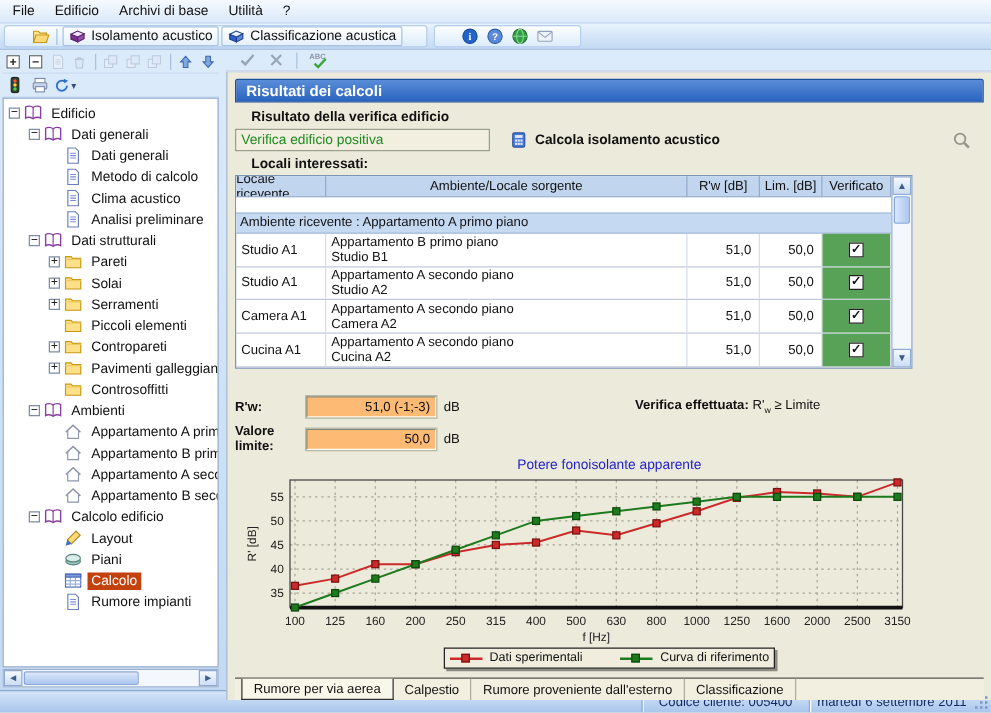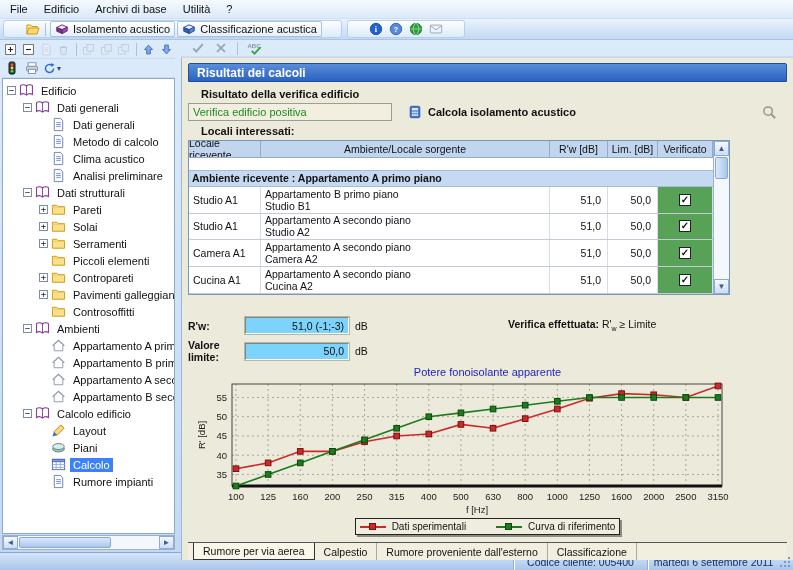--- a/index.html
+++ b/index.html
@@ -23,21 +23,21 @@
 .mid{flex:1;display:flex;min-height:0;background:linear-gradient(#dcebfa,#c3d9f3)}
 .leftcol{width:181px;display:flex;flex-direction:column;padding:0 6px 2px 2px}
 .ttb{height:19px;display:flex;align-items:center;gap:2px;padding:1px 1px;border-bottom:1px solid #cbdcf2}
 .treepanel{flex:1;background:#fff;border:1px solid #8ca8cc;overflow:hidden;padding:3px 0 0 0}
 .ti{height:17px;display:flex;align-items:center;white-space:nowrap}
 .l0{padding-left:4px}.l1{padding-left:20px}.l2{padding-left:36px}
 .exp{width:9px;height:9px;border:1px solid #7d8da5;background:#fff;font-size:9px;line-height:7px;text-align:center;margin-right:3px;flex:none;color:#222;font-family:"DejaVu Sans Mono",monospace}
 .exp.none{visibility:hidden}
 .tico{width:15px;height:15px;margin-right:4px;flex:none}
 .tlabel{padding:1px 3px}
-.tlabel.sel{background:#3b82f6;color:#fff}
+.tlabel.sel{background:#c2410c;color:#fff}
 .hscroll{height:15px;margin-top:1px;display:flex;border:1px solid #9ab2d0;background:#f4f8fd}
 .sbtn{width:15px;height:100%;background:linear-gradient(#f4f9fe,#cdddf5);border:1px solid #8fa9d0;display:flex;align-items:center;justify-content:center;font-size:8px;color:#3c5c8e;flex:none}
 .hthumb{width:92px;margin:1px 0 1px 1px;background:linear-gradient(#dcb 0,#dce8fa 0,#aac6ee 100%);border:1px solid #88a8dc;border-radius:2px}
 .htrack{flex:1}
 
 .maincol{flex:1;display:flex;flex-direction:column;min-width:0}
 .minitb{height:19px;display:flex;align-items:center;gap:5px;padding-left:8px;border-bottom:1px solid #cbdcf2}
 .content{flex:1;background:#eceadb;border-left:1px solid #9fb7d6;border-top:1px solid #cdd8e8;padding:5px 6px 0 6px;position:relative}
 .phead{height:19px;background:linear-gradient(#5a8dd8,#2a63c0);color:#fff;font-weight:bold;font-size:12px;display:flex;align-items:center;padding-left:8px;border-radius:2px 2px 0 0;margin-bottom:6px;border:1px solid #1d4fa0}
 .lbl-b{font-weight:bold;margin:2px 13px 3px;font-size:11px}
@@ -46,36 +46,36 @@
 .field.result{width:204px;color:#1e8a1e}
 .calcbtn{display:flex;align-items:center;gap:6px;font-weight:bold;margin-left:16px}
 .mag{margin-left:auto;margin-right:10px}
 
 .tbl{width:542px;display:flex;border:1px solid #7a96b8;background:#fff;height:155px}
 .tcells{flex:1;display:flex;flex-direction:column;min-width:0}
 .thead{display:flex;height:17px;background:#c2d5ee;font-size:10.5px}
 .th{border-right:1px solid #92abca;border-bottom:1px solid #92abca;display:flex;align-items:center;justify-content:center;overflow:hidden}
 .w1{width:72px;flex:none}.w2{flex:1;min-width:0}.w3{width:58px;flex:none}.w4{width:50px;flex:none}.w5{width:55px;flex:none}
 .tspacer{height:12px;background:#fff}
-.tgroup{height:17px;background:#c6d9f2;font-weight:bold;display:flex;align-items:center;padding-left:3px;border-top:1px solid #a8bcd8;border-bottom:1px solid #a8bcd8;font-size:10.5px}
+.tgroup{height:17px;background:#c6d9f2;font-weight:normal;display:flex;align-items:center;padding-left:3px;border-top:1px solid #a8bcd8;border-bottom:1px solid #a8bcd8;font-size:10.5px}
 .trow{display:flex;height:27px;border-bottom:1px solid #c4cbd8;font-size:10.5px}
 .td{border-right:1px solid #d8dde8;display:flex;align-items:center;padding:0 4px;overflow:hidden}
 .td.num{justify-content:flex-end;padding-right:6px}
 .td.src{flex-direction:column;align-items:flex-start;justify-content:center;line-height:12px}
 .td.ok{background:#57a257;justify-content:center}
 .cb{width:12px;height:12px;background:#fff;border:1px solid #222;display:flex;align-items:center;justify-content:center;font-size:10px;font-weight:bold;color:#111;line-height:10px}
 .vscroll{width:16px;border-left:1px solid #9ab2d0;background:#f4f8fd;display:flex;flex-direction:column;flex:none}
 .vbtn{height:15px;background:linear-gradient(#f4f9fe,#cdddf5);border:1px solid #8fa9d0;display:flex;align-items:center;justify-content:center;font-size:8px;color:#3c5c8e}
 .vthumb{height:22px;margin:1px;background:linear-gradient(90deg,#dce8fa,#aac6ee);border:1px solid #88a8dc;border-radius:2px}
 .vtrack{flex:1}
 
 .summary{position:relative;margin-top:22px;height:46px}
 .srow{display:flex;align-items:center;margin-bottom:5px}
 .slabel{width:57px;font-weight:bold;font-size:10.5px}
-.sfield{width:104px;height:17px;background:#7dd3fc;border-top:1px solid #80887a;border-left:1px solid #80887a;border-bottom:1px solid #fffef2;border-right:1px solid #fffef2;outline:1px solid #b4b8a6;display:flex;align-items:center;justify-content:flex-end;padding-right:4px;font-size:10.5px}
+.sfield{width:104px;height:17px;background:#fdba74;border-top:1px solid #80887a;border-left:1px solid #80887a;border-bottom:1px solid #fffef2;border-right:1px solid #fffef2;outline:1px solid #b4b8a6;display:flex;align-items:center;justify-content:flex-end;padding-right:4px;font-size:10.5px}
 .sunit{margin-left:6px;font-size:10.5px}
 .verifica{position:absolute;left:320px;top:1px;font-size:10.5px}
 .verifica b{font-weight:bold}
 .verifica sub{font-size:7px}
 
 .ctitle{text-align:center;color:#2222cc;font-size:11px;margin:3px 0 0}
 #chart-svg{display:block;margin-left:6px}
 .legend{width:max-content;margin:0 auto;display:flex;gap:30px;background:#f0edde;border:1px solid #222;box-shadow:2px 2px 0 rgba(60,60,60,.55);padding:2px 4px;font-size:10px;align-items:flex-end}
 .lg-item{display:flex;align-items:center;gap:6px}
 .lg-line{width:26px;height:2px;position:relative;flex:none}

